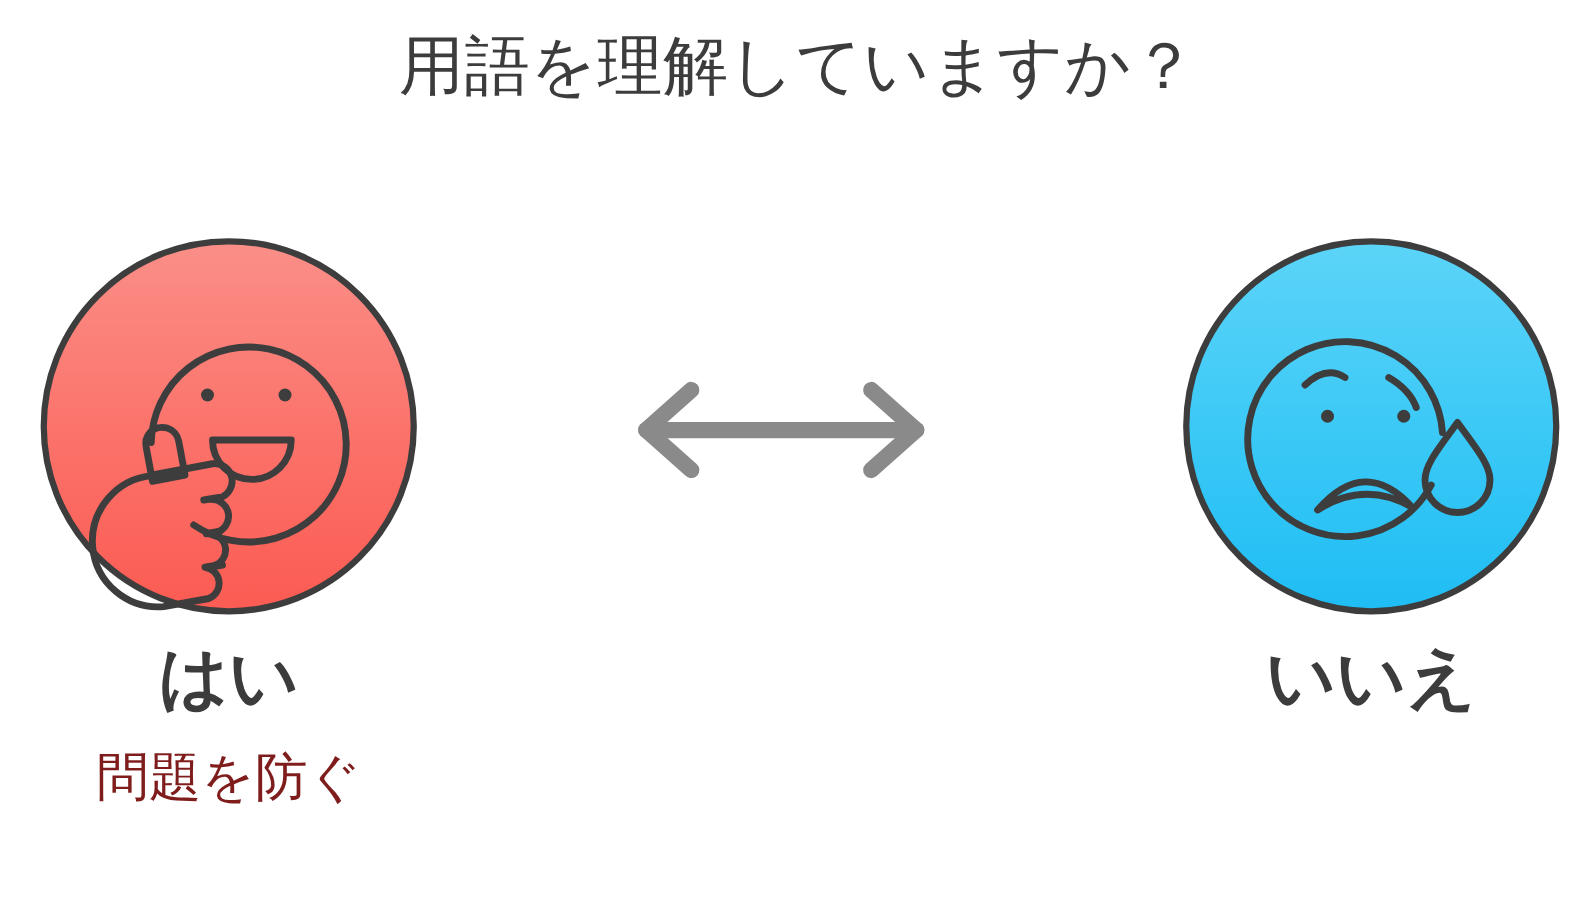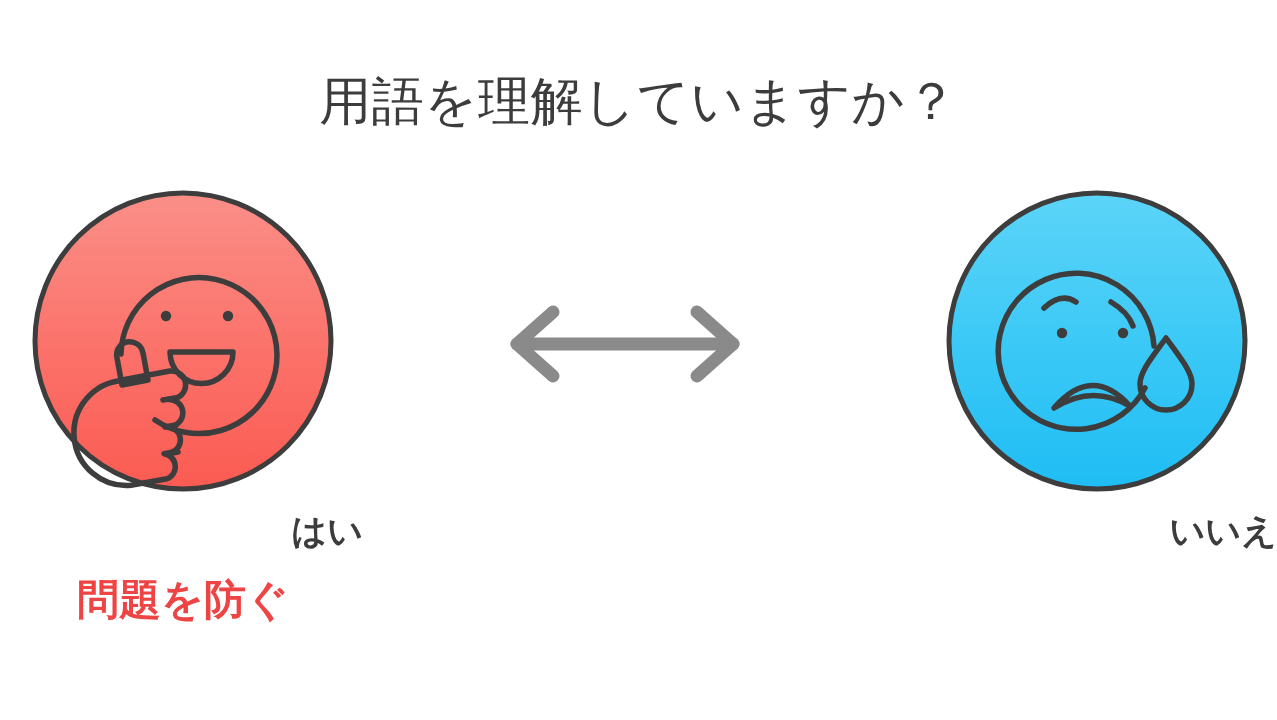--- a/index.html
+++ b/index.html
@@ -28,21 +28,20 @@
     left: 0;
     top: 24px;
     width: 1277px;
     text-align: center;
     font-size: 52px;
     line-height: 1.15;
     font-weight: 400;
     color: #3c3c3c;
     letter-spacing: 0.5px;
     white-space: nowrap;
-    margin-top: 48px;
   }
 
   
   .option {
     position: absolute;
     top: 186px;
     width: 360px;
     text-align: center;
   }
   .option.left  { left: 3px; }
@@ -53,32 +52,31 @@
     height: 308px;
     display: block;
   }
   .emoji-wrap svg {
     display: block;
     margin: 0 auto;
   }
 
   .answer-label {
     margin-top: 18px;
-    font-size: 35px;
+    font-size: 55px;
     font-weight: 700;
     color: #3c3c3c;
     line-height: 1.1;
     white-space: nowrap;
-    text-align: right;
   }
   .answer-desc {
     margin-top: 26px;
     font-size: 42px;
-    font-weight: 700;
-    color: #ef4444;
+    font-weight: 400;
+    color: #7f1d1d;
     line-height: 1.1;
     white-space: nowrap;
   }
 
   
   .arrow-wrap {
     position: absolute;
     left: 495px;
     top: 300px;
     width: 260px;

